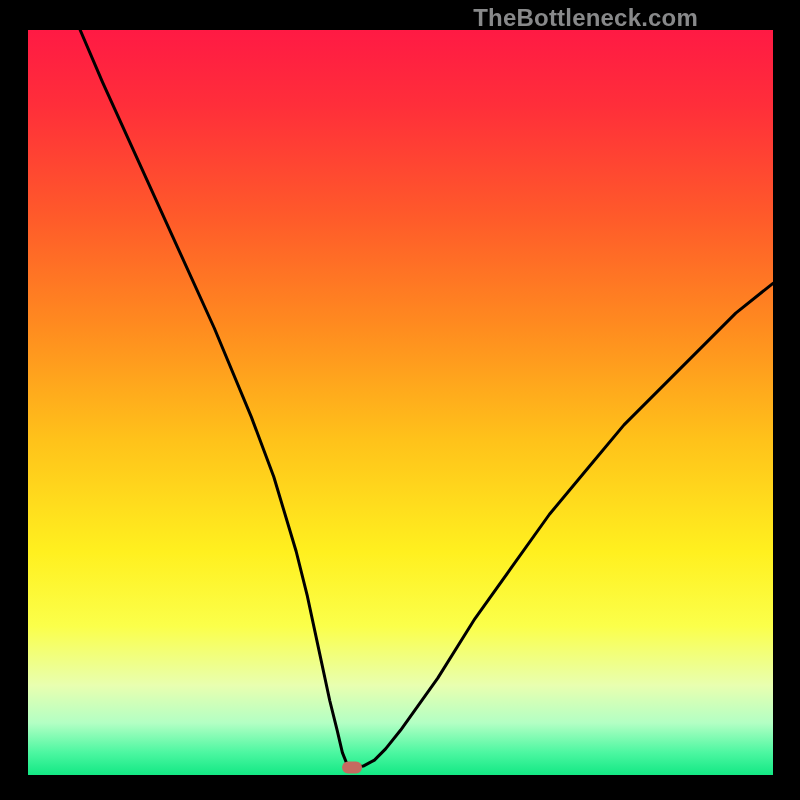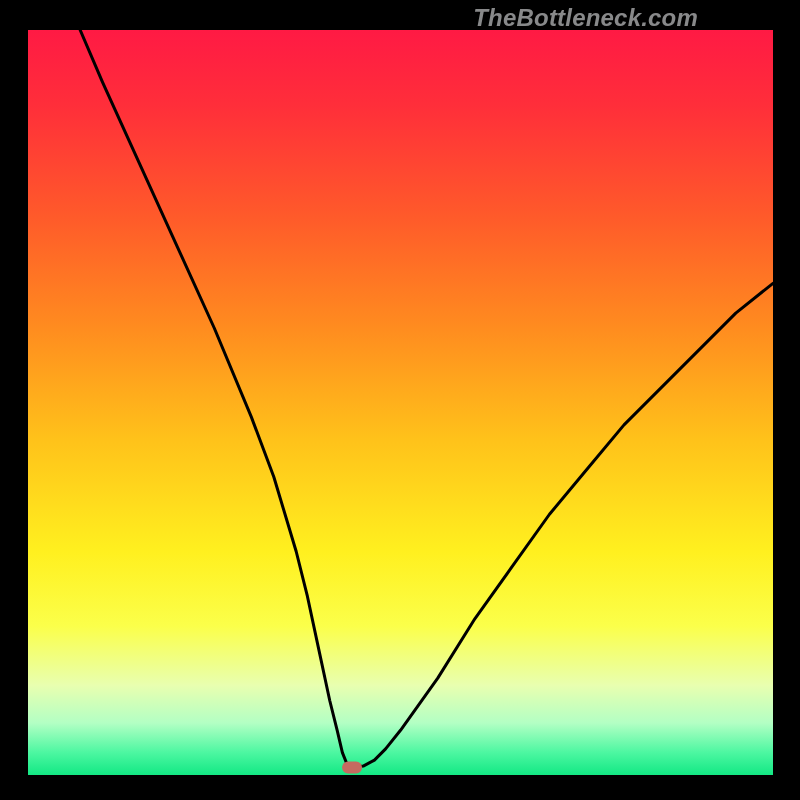--- a/index.html
+++ b/index.html
@@ -8,21 +8,20 @@
     width: 800px;
     height: 800px;
     background: #000;
     overflow: hidden;
   }
   .frame {
     position: relative;
     width: 720px;
     height: 800px;
     background: #000;
-    font-style: italic;
   }
   .panel {
     position: absolute;
     background: #fff;
   }
   .watermark {
     position: absolute;
     top: 4px;
     right: 22px;
     font-family: Arial, Helvetica, sans-serif;

